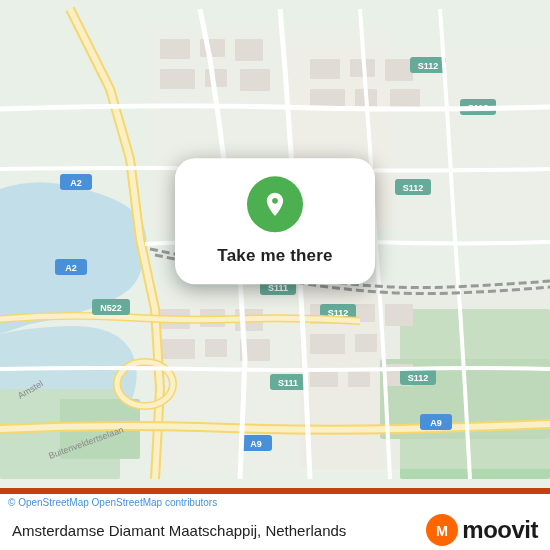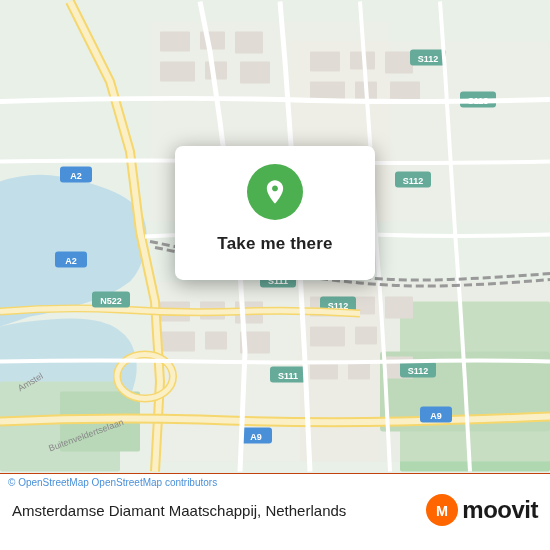--- a/index.html
+++ b/index.html
@@ -41,23 +41,23 @@
       height: 100%;
     }
 
     
     .popup-card {
       position: absolute;
       left: 50%;
       top: 50%;
       transform: translate(-50%, -68%);
       background: #fff;
-      border-radius: 8px;
+      border-radius: 20px;
       box-shadow: 0 4px 20px rgba(0,0,0,0.35);
-      padding: 18px 24px 24px 24px;
+      padding: 18px 24px 16px 24px;
       display: flex;
       flex-direction: column;
       align-items: center;
       min-width: 200px;
       z-index: 10;
     }
 
     .popup-icon-circle {
       width: 56px;
       height: 56px;
@@ -83,40 +83,40 @@
       color: #222;
       cursor: pointer;
       letter-spacing: 0.01em;
       padding: 2px 0;
       white-space: nowrap;
     }
 
     
     .bottom-bar {
       background: #fff;
-      border-top: 1px solid #c2410c;
+      border-top: 6px solid #c2410c;
       padding: 0;
       flex-shrink: 0;
     }
 
     .attribution {
       font-size: 10px;
       color: #666;
       padding: 3px 8px 0 8px;
     }
 
     .attribution span {
       color: #4a90d9;
     }
 
     .bottom-content {
       display: flex;
       align-items: center;
       justify-content: space-between;
-      padding: 6px 12px 24px 12px;
+      padding: 6px 12px 4px 12px;
     }
 
     .location-text {
       font-size: 15px;
       font-weight: 500;
       color: #222;
     }
 
     
     .moovit-logo {

